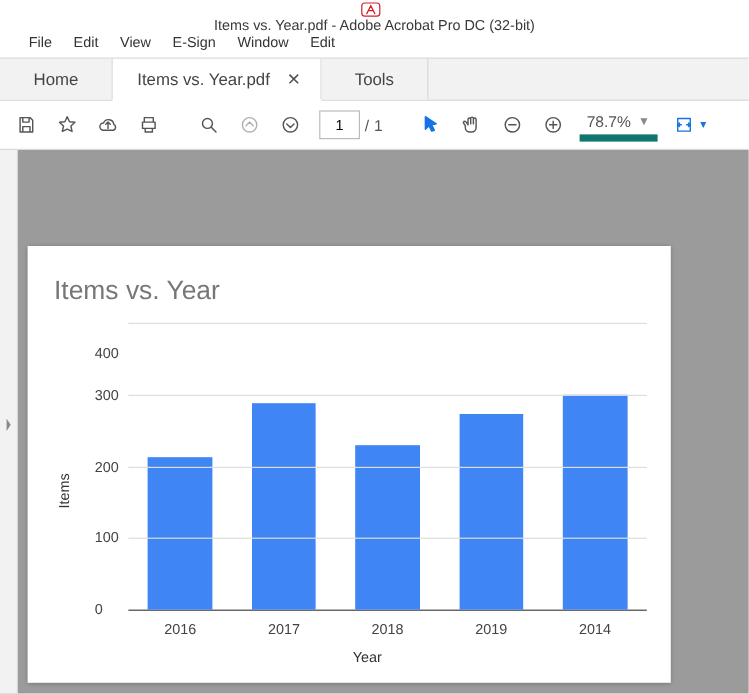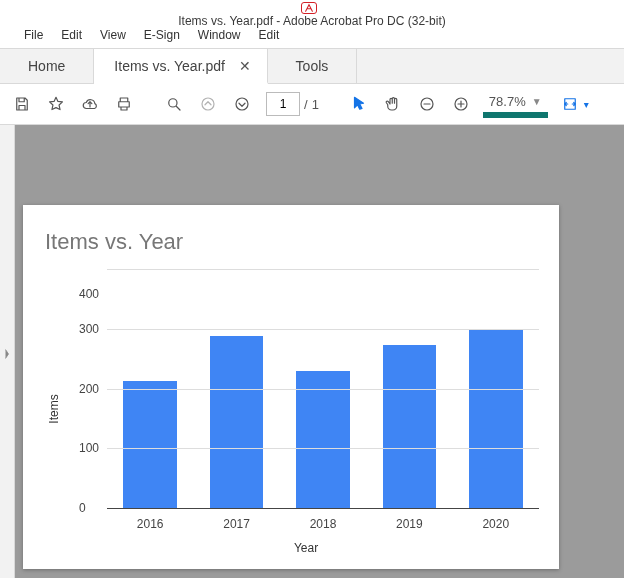--- a/index.html
+++ b/index.html
@@ -387,20 +387,20 @@
             <div class="grid" style="top: 25%;"></div>
             <div class="ytick" style="top: 25%;">300</div>
             <div class="grid" style="top: 0%;"></div>
             <div class="ytick" style="top: 0%; margin-top: 25px;">400</div>
           </div>
         <div class="xlabels" id="xlabels">
             <div>2016</div>
             <div>2017</div>
             <div>2018</div>
             <div>2019</div>
-            <div>2020</div>
+            <div>2014</div>
           </div>
         <div class="xaxis-title">Year</div>
       </div>
 
     </div>
   </div>
 </div>
 
 </body></html>

